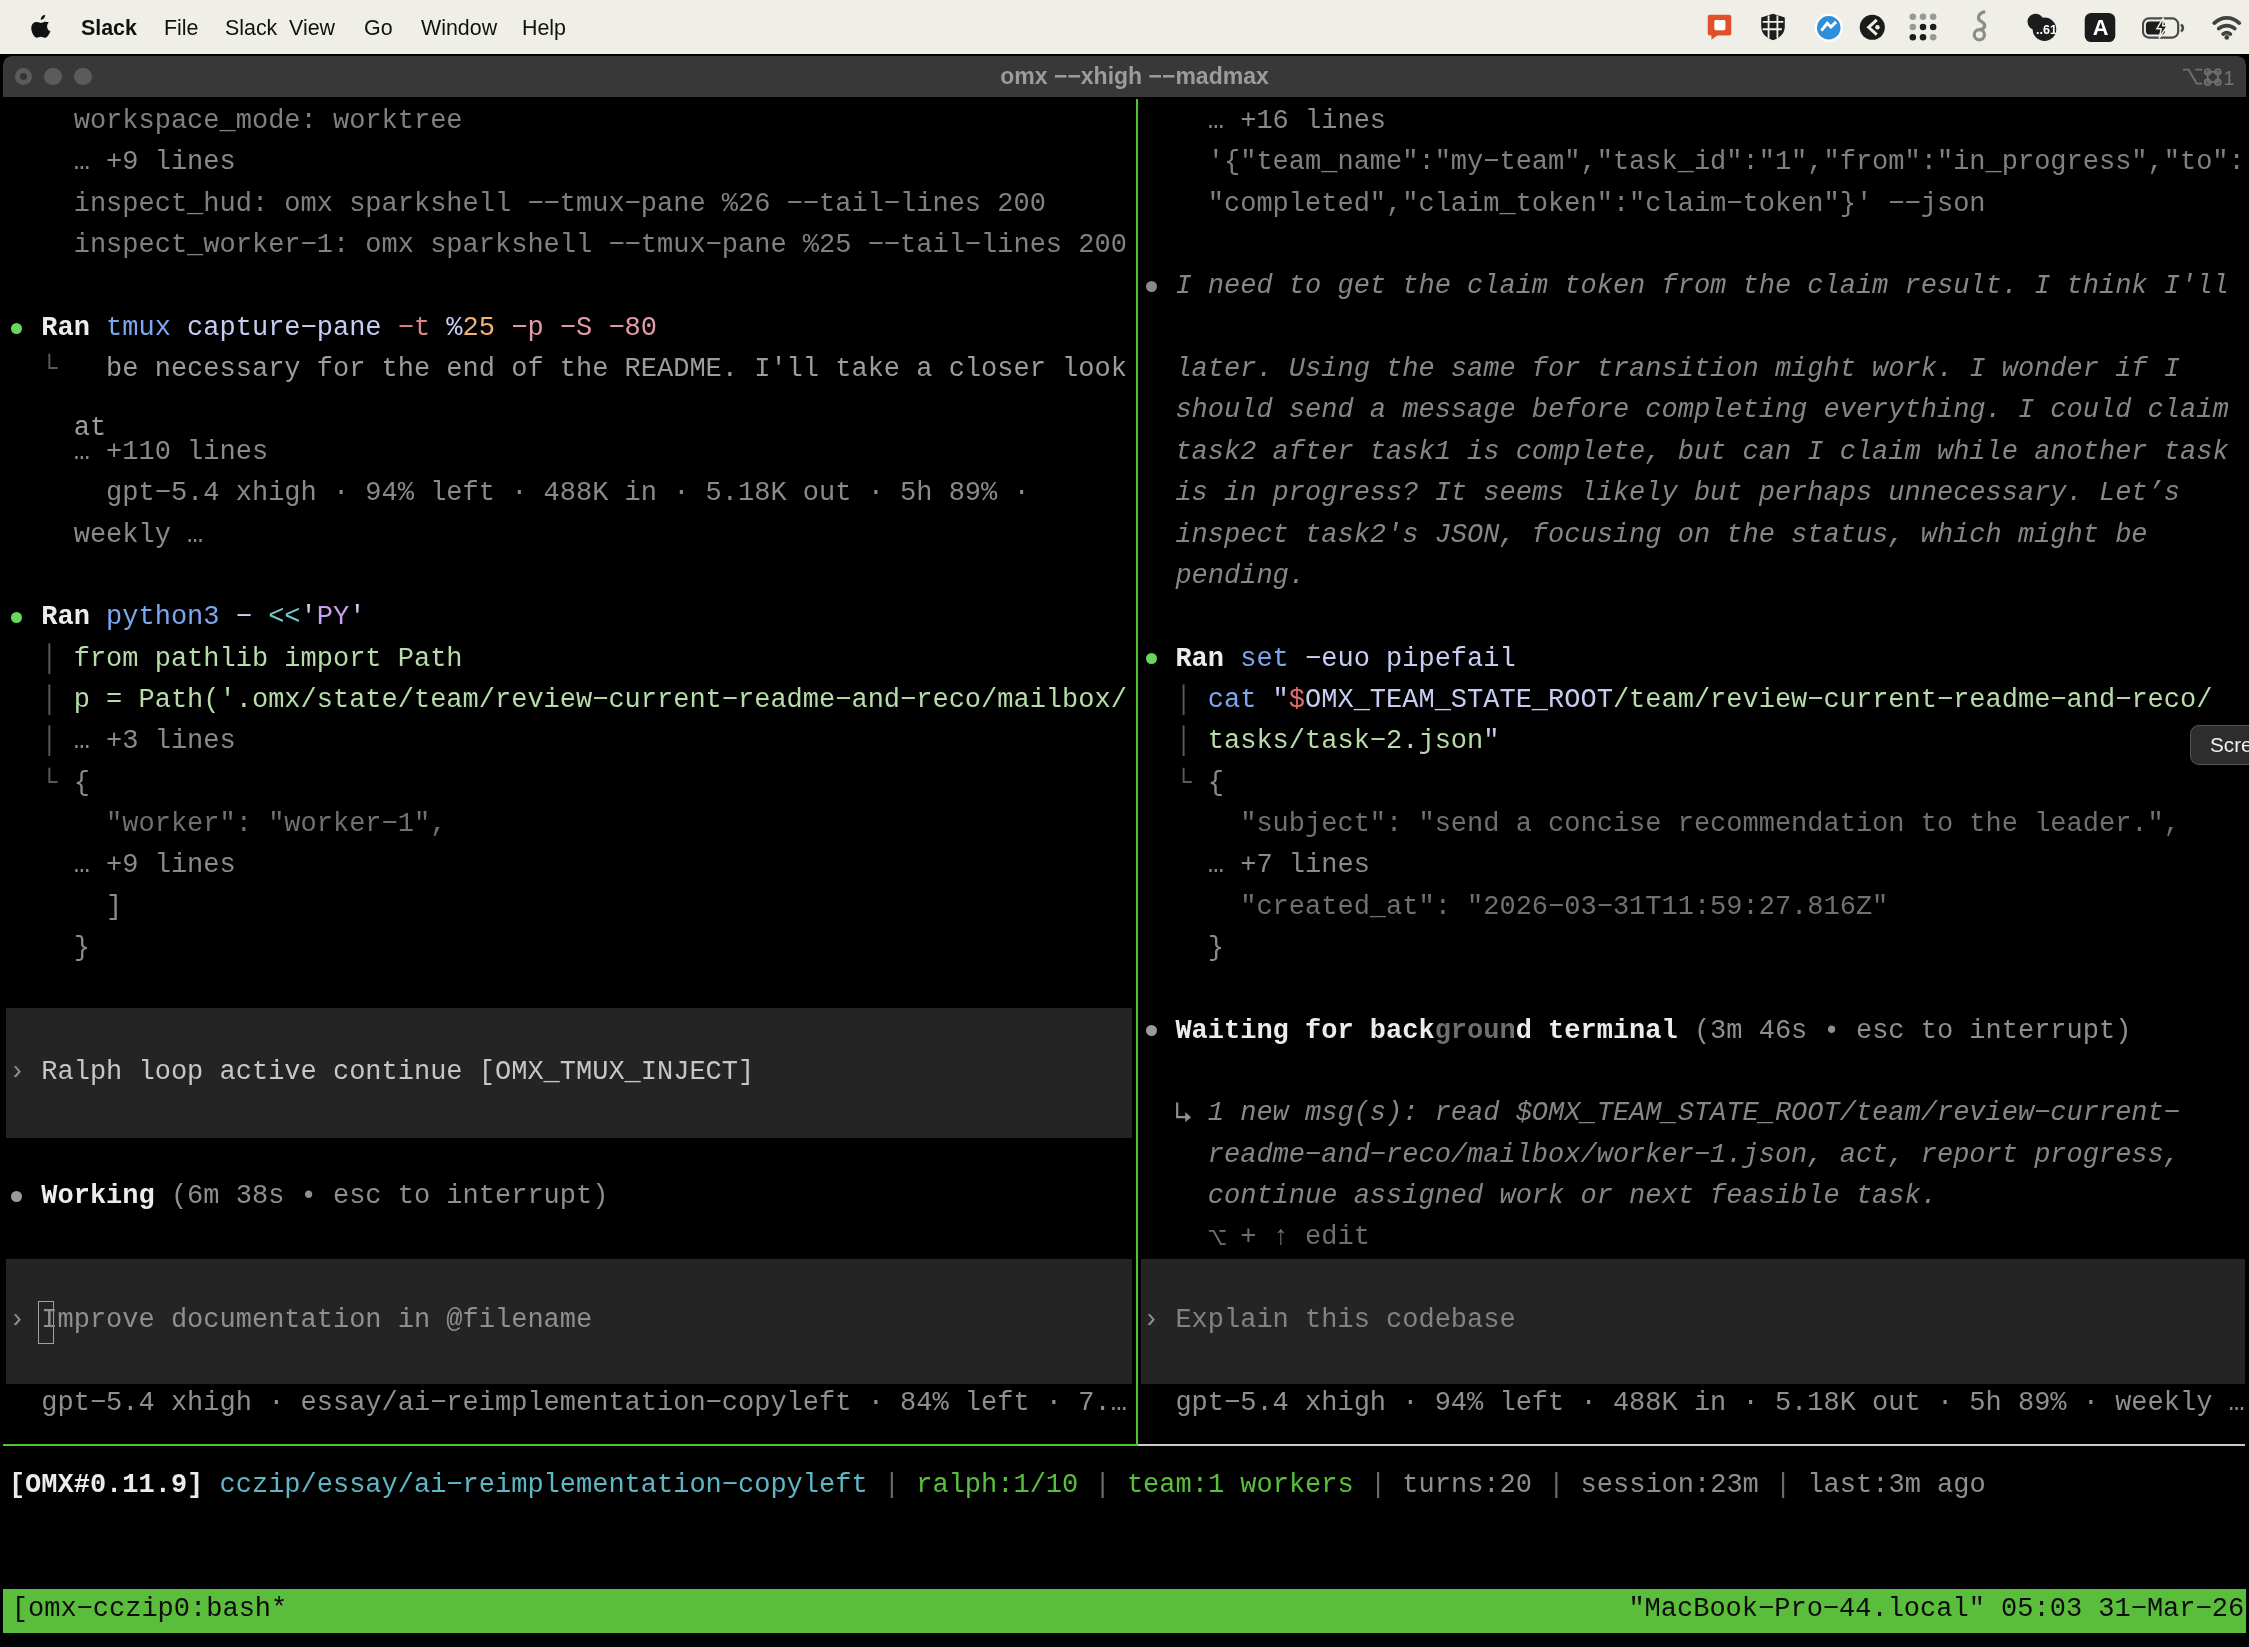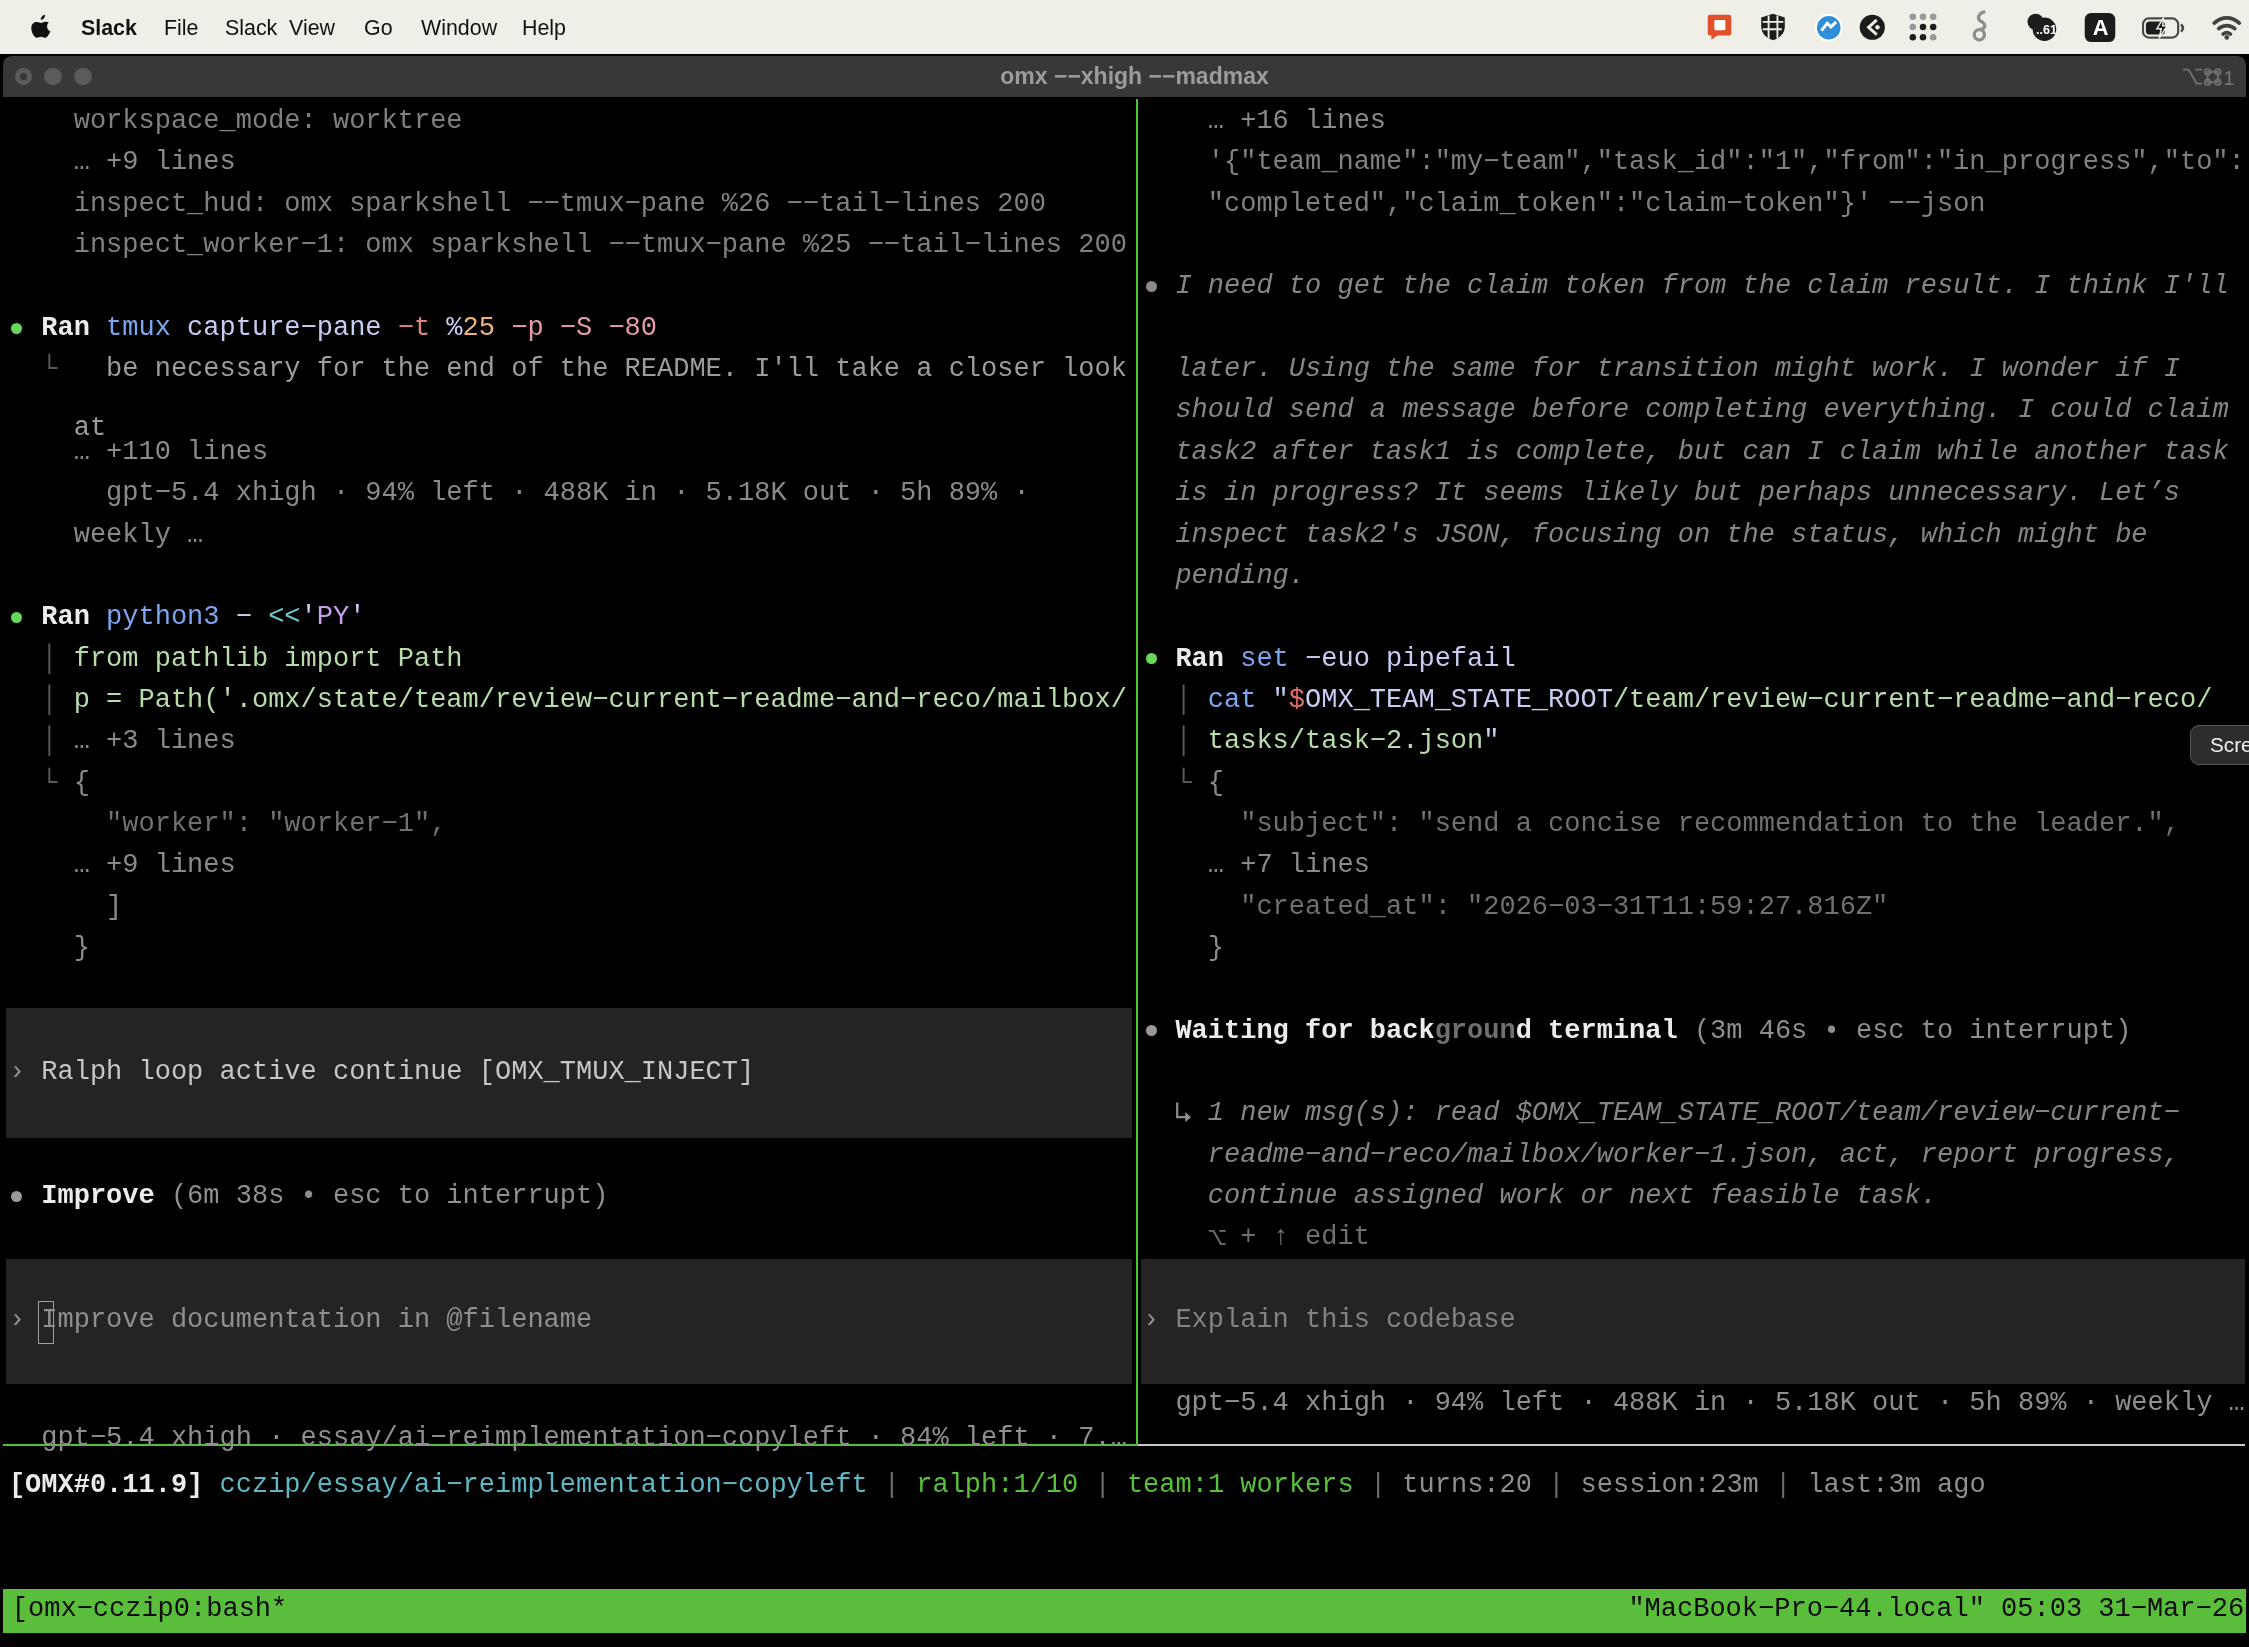--- a/index.html
+++ b/index.html
@@ -83,23 +83,23 @@
 <pre class="t" style="left:8.9px;top:597px;"><s style="color:#68d85c">&nbsp;&nbsp;</s><s style="color:#ececec;font-weight:bold">Ran</s><s style="color:#9c9c9c">&nbsp;</s><s style="color:#7ea6f0">python3</s><s style="color:#c7cdf2">&nbsp;−</s><s style="color:#74c9ce">&nbsp;&lt;&lt;</s><s style="color:#c7cdf2">'</s><s style="color:#c99ff2">PY</s><s style="color:#c7cdf2">'</s></pre>
 <pre class="t" style="left:8.9px;top:639px;"><s style="color:#5a5a5a">&nbsp;&nbsp;│&nbsp;</s><s style="color:#b7dcaa">from&nbsp;pathlib&nbsp;import&nbsp;Path</s></pre>
 <pre class="t" style="left:8.9px;top:680px;width:1126px;overflow:hidden;"><s style="color:#5a5a5a">&nbsp;&nbsp;│&nbsp;</s><s style="color:#b7dcaa">p&nbsp;=&nbsp;Path('.omx/state/team/review−current−readme−and−reco/mailbox/</s></pre>
 <pre class="t" style="left:8.9px;top:721px;"><s style="color:#5a5a5a">&nbsp;&nbsp;│&nbsp;</s><s style="color:#8a8a8a">…&nbsp;+3&nbsp;lines</s></pre>
 <pre class="t" style="left:8.9px;top:763px;"><s style="color:#5a5a5a">&nbsp;&nbsp;└&nbsp;</s><s style="color:#8a8a8a">{</s></pre>
 <pre class="t" style="left:8.9px;top:804px;"><s style="color:#707070">&nbsp;&nbsp;&nbsp;&nbsp;&nbsp;&nbsp;"worker":&nbsp;"worker−1",</s></pre>
 <pre class="t" style="left:8.9px;top:845px;"><s style="color:#8a8a8a">&nbsp;&nbsp;&nbsp;&nbsp;…&nbsp;+9&nbsp;lines</s></pre>
 <pre class="t" style="left:8.9px;top:887px;"><s style="color:#8a8a8a">&nbsp;&nbsp;&nbsp;&nbsp;&nbsp;&nbsp;]</s></pre>
 <pre class="t" style="left:8.9px;top:928px;"><s style="color:#8a8a8a">&nbsp;&nbsp;&nbsp;&nbsp;}</s></pre>
 <pre class="t" style="left:8.9px;top:1052px;"><s style="color:#8f8f8f">›&nbsp;</s><s style="color:#c6c6c6">Ralph&nbsp;loop&nbsp;active&nbsp;continue&nbsp;[OMX_TMUX_INJECT]</s></pre>
-<pre class="t" style="left:8.9px;top:1176px;"><s style="color:#9c9c9c">&nbsp;&nbsp;</s><s style="color:#ececec;font-weight:bold">Improve</s><s style="color:#8f8f8f">&nbsp;(6m&nbsp;38s&nbsp;•&nbsp;esc&nbsp;to&nbsp;interrupt)</s></pre>
+<pre class="t" style="left:8.9px;top:1176px;"><s style="color:#9c9c9c">&nbsp;&nbsp;</s><s style="color:#ececec;font-weight:bold">Working</s><s style="color:#8f8f8f">&nbsp;(6m&nbsp;38s&nbsp;•&nbsp;esc&nbsp;to&nbsp;interrupt)</s></pre>
 <pre class="t" style="left:8.9px;top:1300px;"><s style="color:#8f8f8f">›&nbsp;</s><s style="color:#8f8f8f">Improve&nbsp;documentation&nbsp;in&nbsp;@filename</s></pre>
-<pre class="t" style="left:8.9px;top:1383px;width:1126px;overflow:hidden;margin-top:35px;"><s style="color:#8f8f8f">&nbsp;&nbsp;gpt−5.4&nbsp;xhigh&nbsp;·&nbsp;essay/ai−reimplementation−copyleft&nbsp;·&nbsp;84%&nbsp;left&nbsp;·&nbsp;7.…</s></pre>
+<pre class="t" style="left:8.9px;top:1383px;width:1126px;overflow:hidden;"><s style="color:#8f8f8f">&nbsp;&nbsp;gpt−5.4&nbsp;xhigh&nbsp;·&nbsp;essay/ai−reimplementation−copyleft&nbsp;·&nbsp;84%&nbsp;left&nbsp;·&nbsp;7.…</s></pre>
 <pre class="t" style="left:1143px;top:101px;"><s style="color:#8a8a8a">&nbsp;&nbsp;&nbsp;&nbsp;…&nbsp;+16&nbsp;lines</s></pre>
 <pre class="t" style="left:1143px;top:142px;width:1102px;overflow:hidden;"><s style="color:#808080">&nbsp;&nbsp;&nbsp;&nbsp;'{"team_name":"my−team","task_id":"1","from":"in_progress","to":</s></pre>
 <pre class="t" style="left:1143px;top:184px;"><s style="color:#808080">&nbsp;&nbsp;&nbsp;&nbsp;"completed","claim_token":"claim−token"}'&nbsp;−−json</s></pre>
 <pre class="t" style="left:1143px;top:266px;"><s style="color:#8f8f8f">&nbsp;&nbsp;</s><s style="color:#868686;font-style:italic">I&nbsp;need&nbsp;to&nbsp;get&nbsp;the&nbsp;claim&nbsp;token&nbsp;from&nbsp;the&nbsp;claim&nbsp;result.&nbsp;I&nbsp;think&nbsp;I'll</s></pre>
 <pre class="t" style="left:1143px;top:308px;"><s style="color:#868686">&nbsp;&nbsp;</s></pre>
 <pre class="t" style="left:1143px;top:349px;"><s style="color:#868686">&nbsp;&nbsp;</s><s style="color:#868686;font-style:italic">later.&nbsp;Using&nbsp;the&nbsp;same&nbsp;for&nbsp;transition&nbsp;might&nbsp;work.&nbsp;I&nbsp;wonder&nbsp;if&nbsp;I</s></pre>
 <pre class="t" style="left:1143px;top:390px;"><s style="color:#868686">&nbsp;&nbsp;</s><s style="color:#868686;font-style:italic">should&nbsp;send&nbsp;a&nbsp;message&nbsp;before&nbsp;completing&nbsp;everything.&nbsp;I&nbsp;could&nbsp;claim</s></pre>
 <pre class="t" style="left:1143px;top:432px;"><s style="color:#868686">&nbsp;&nbsp;</s><s style="color:#868686;font-style:italic">task2&nbsp;after&nbsp;task1&nbsp;is&nbsp;complete,&nbsp;but&nbsp;can&nbsp;I&nbsp;claim&nbsp;while&nbsp;another&nbsp;task</s></pre>
 <pre class="t" style="left:1143px;top:473px;"><s style="color:#868686">&nbsp;&nbsp;</s><s style="color:#868686;font-style:italic">is&nbsp;in&nbsp;progress?&nbsp;It&nbsp;seems&nbsp;likely&nbsp;but&nbsp;perhaps&nbsp;unnecessary.&nbsp;Let’s</s></pre>
 <pre class="t" style="left:1143px;top:515px;"><s style="color:#868686">&nbsp;&nbsp;</s><s style="color:#868686;font-style:italic">inspect&nbsp;task2's&nbsp;JSON,&nbsp;focusing&nbsp;on&nbsp;the&nbsp;status,&nbsp;which&nbsp;might&nbsp;be</s></pre>

